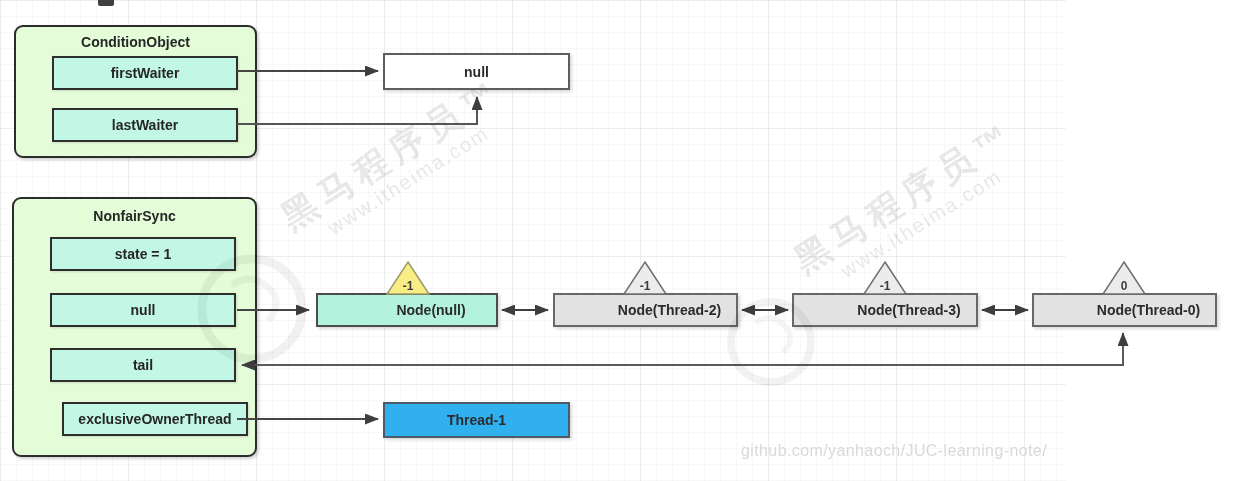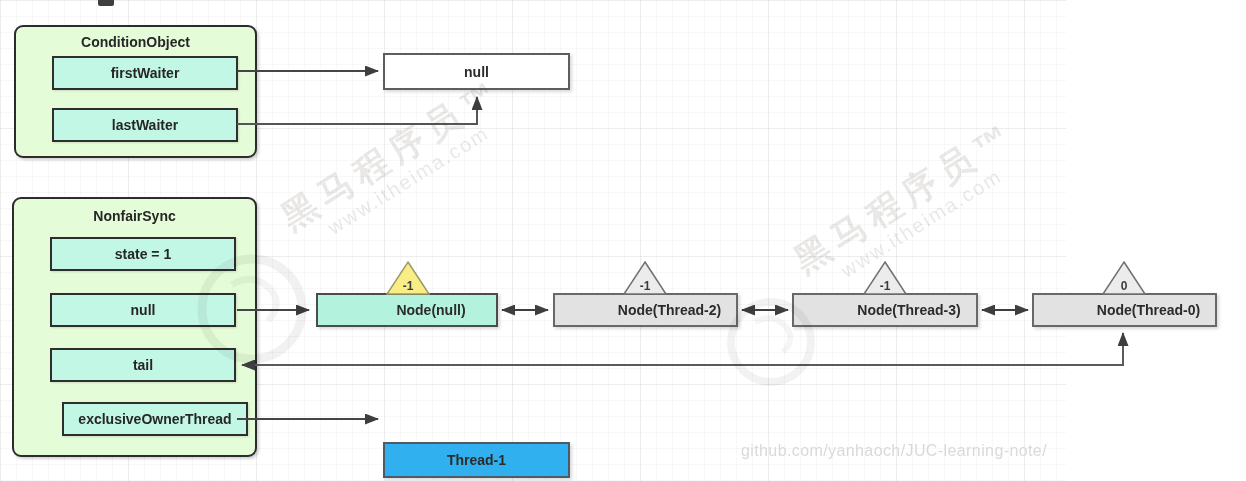--- a/index.html
+++ b/index.html
@@ -45,21 +45,21 @@
   .sync-f0{ top:38px; } .sync-f1{ top:94px; } .sync-f2{ top:149px; } .sync-f3{ top:203px;margin-left:12px; }
 
   .plain-box{
     position:absolute; display:flex; align-items:center; justify-content:center;
     font-weight:bold; font-size:14px; color:#2b2b2b; z-index:1;
     box-shadow:2px 2px 3px rgba(0,0,0,0.15);
   }
   .null-box{ left:383px; top:53px; width:187px; height:37px;
     background:#ffffff; border:2px solid #5e5e5e; }
   .thread-box{ left:383px; top:402px; width:187px; height:36px;
-    background:#31b0f0; border:2px solid #4c5b66;margin-top:40px; }
+    background:#31b0f0; border:2px solid #4c5b66; }
 
   .queue-node{
     position:absolute; top:293px; height:34px; display:flex;
     align-items:center; justify-content:center;
     font-weight:bold; font-size:14px; color:#2b2b2b; z-index:1;
     box-shadow:2px 2px 3px rgba(0,0,0,0.15);
     padding-left:48px;
   }
   .node-head{ left:316px; width:182px; background:#b3f2dc; border:2px solid #4c4c4c; }
   .node-gray{ background:#e2e2e2; border:2px solid #686868; }

